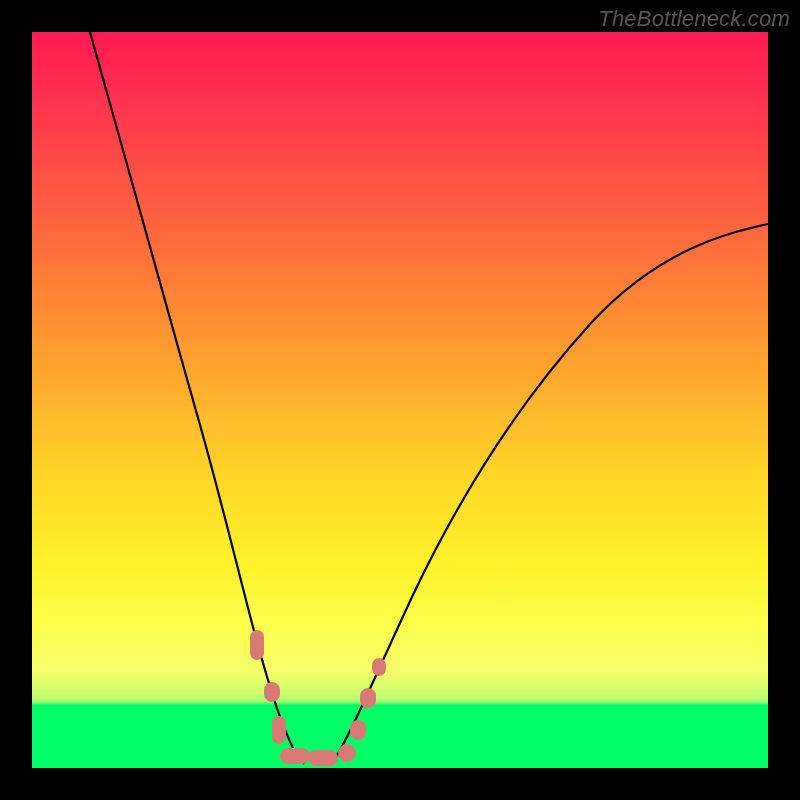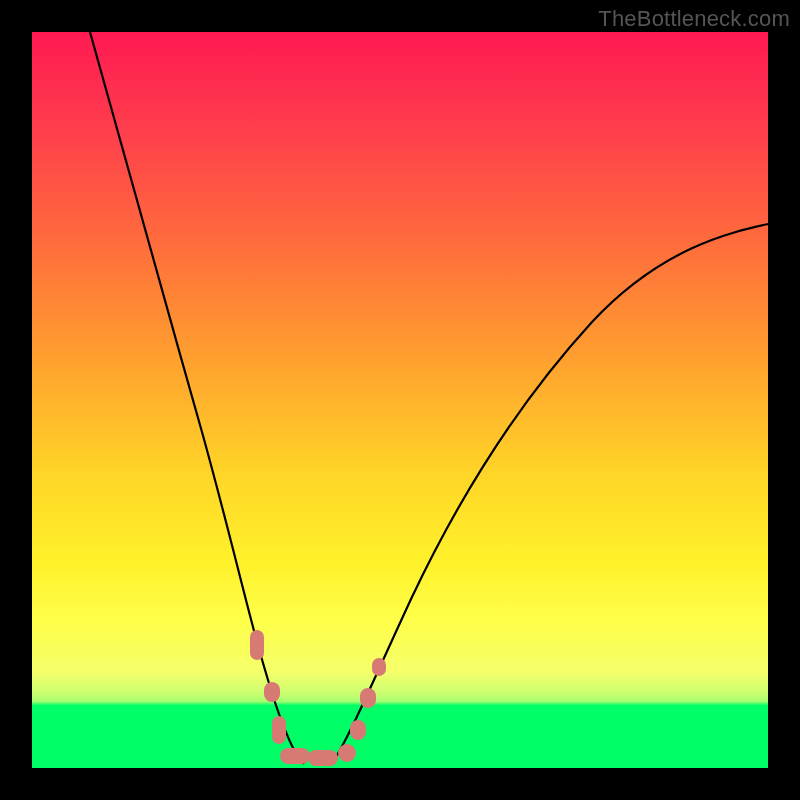--- a/index.html
+++ b/index.html
@@ -11,20 +11,21 @@
     overflow: hidden;
     font-family: Arial, Helvetica, sans-serif;
   }
   .frame {
     position: absolute;
     top: 0;
     left: 0;
     width: 800px;
     height: 800px;
     background: #000;
+    font-style: italic;
   }
   .plot-area {
     position: absolute;
     top: 32px;
     left: 32px;
     width: 736px;
     height: 736px;
     
     background:
       linear-gradient(to bottom,

